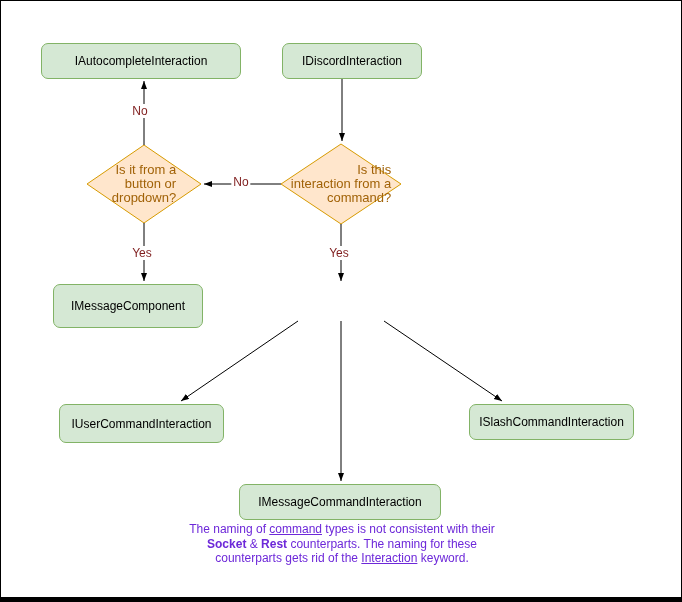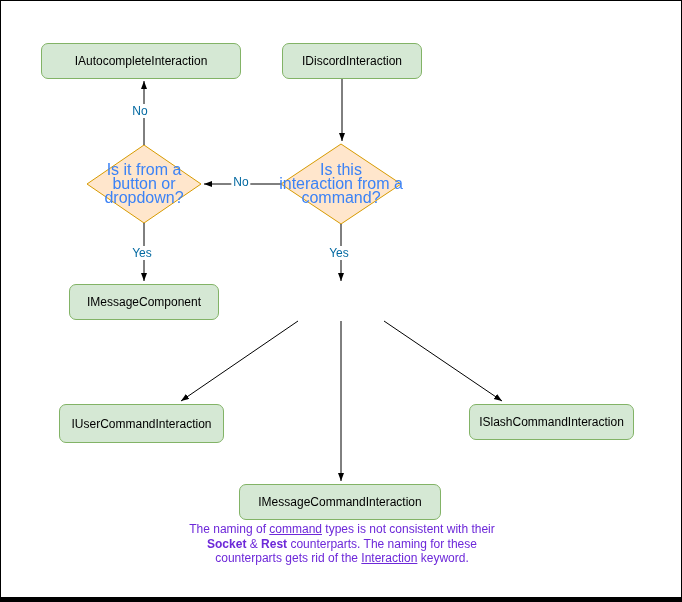--- a/index.html
+++ b/index.html
@@ -30,34 +30,34 @@
     align-items: center;
     justify-content: center;
     font-size: 12px;
     color: #000;
     text-align: center;
   }
 
   .decision-label {
     position: absolute;
     transform: translate(-50%, -50%);
-    text-align: center;
-    font-size: 16px;
+    text-align: right;
+    font-size: 13px;
     line-height: 14px;
     white-space: pre-line;
-    color: #3b82f6;
+    color: #a16207;
   }
 
   .edge-label {
     position: absolute;
     transform: translate(-50%, -50%);
     background: #fff;
     padding: 0 2px;
     font-size: 12px;
-    color: #0369a1;
+    color: #7f1d1d;
   }
 
   .note {
     position: absolute;
     left: 151px;
     top: 521px;
     width: 380px;
     text-align: center;
     font-size: 12px;
     line-height: 14.5px;
@@ -92,21 +92,21 @@
   </svg>
 
   <div class="node" style="left:40px;top:42px;width:200px;height:36px">
     <span>IAutocompleteInteraction</span>
   </div>
 
   <div class="node" style="left:281px;top:42px;width:140px;height:36px">
     <span>IDiscordInteraction</span>
   </div>
 
-  <div class="node" style="left:68px;top:283px;width:150px;height:36px">
+  <div class="node" style="left:52px;top:283px;width:150px;height:44px">
     <span>IMessageComponent</span>
   </div>
 
 
   <div class="node" style="left:58px;top:403px;width:165px;height:39px">
     <span>IUserCommandInteraction</span>
   </div>
 
   <div class="node" style="left:468px;top:403px;width:165px;height:36px">
     <span>ISlashCommandInteraction</span>

